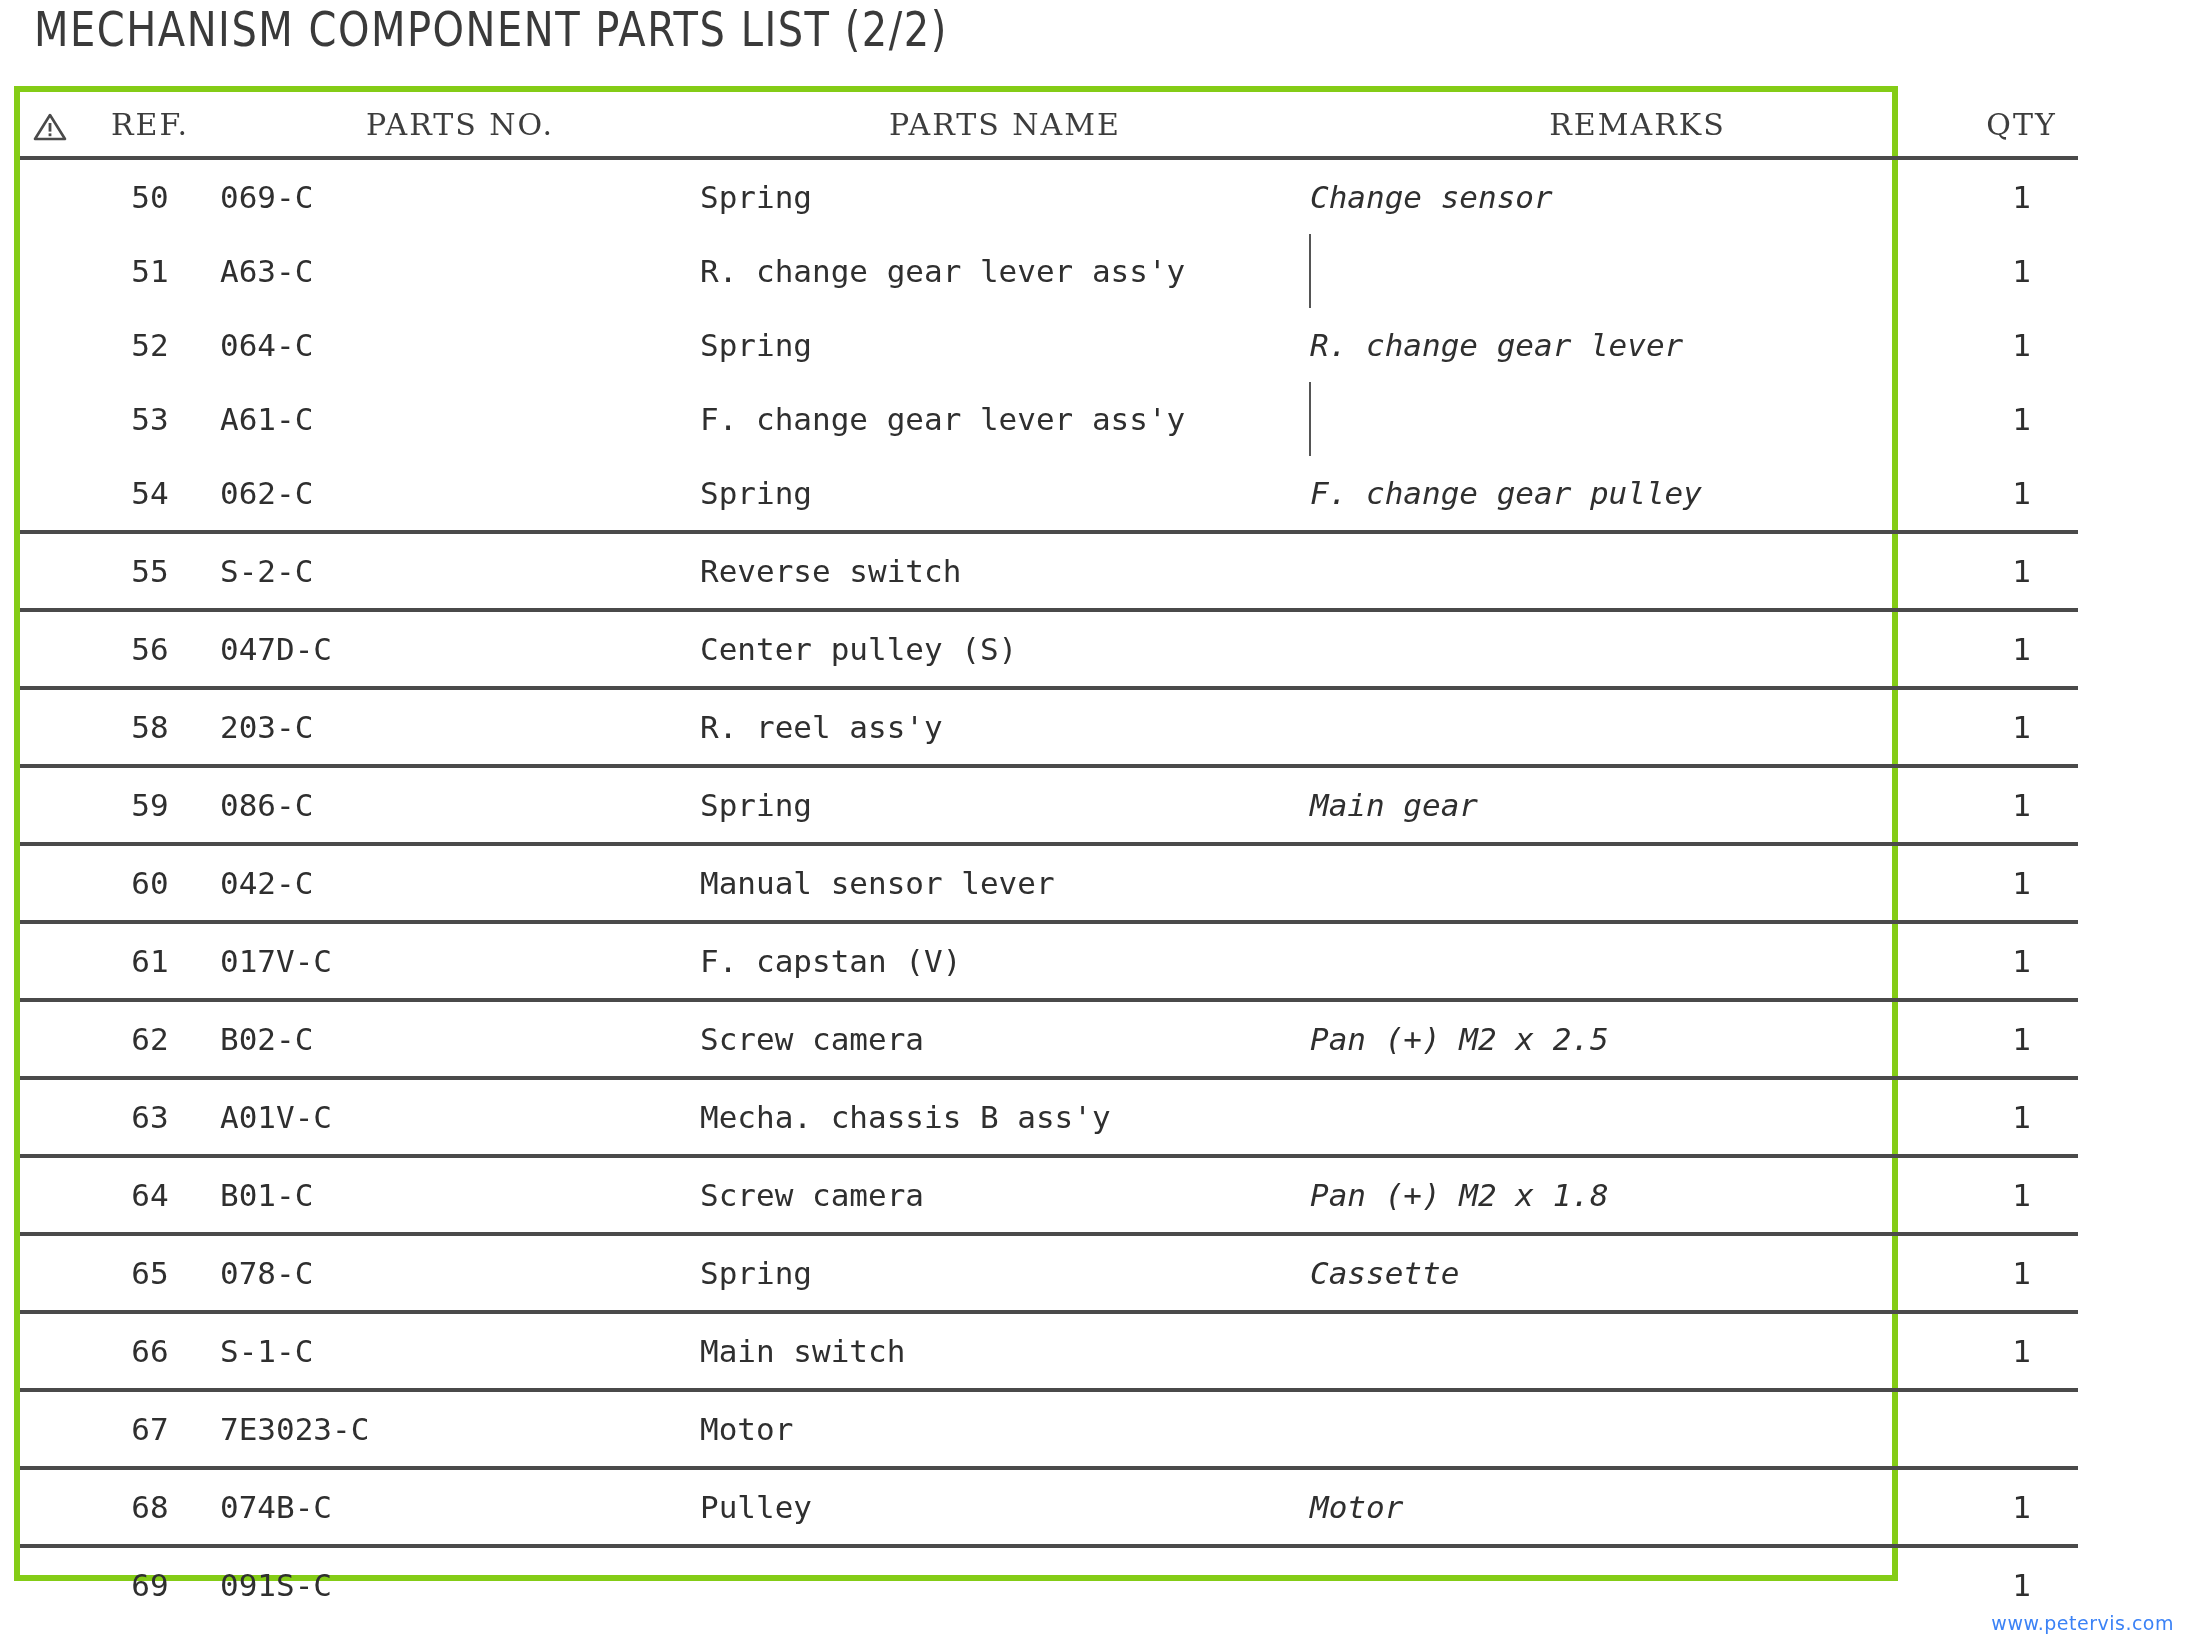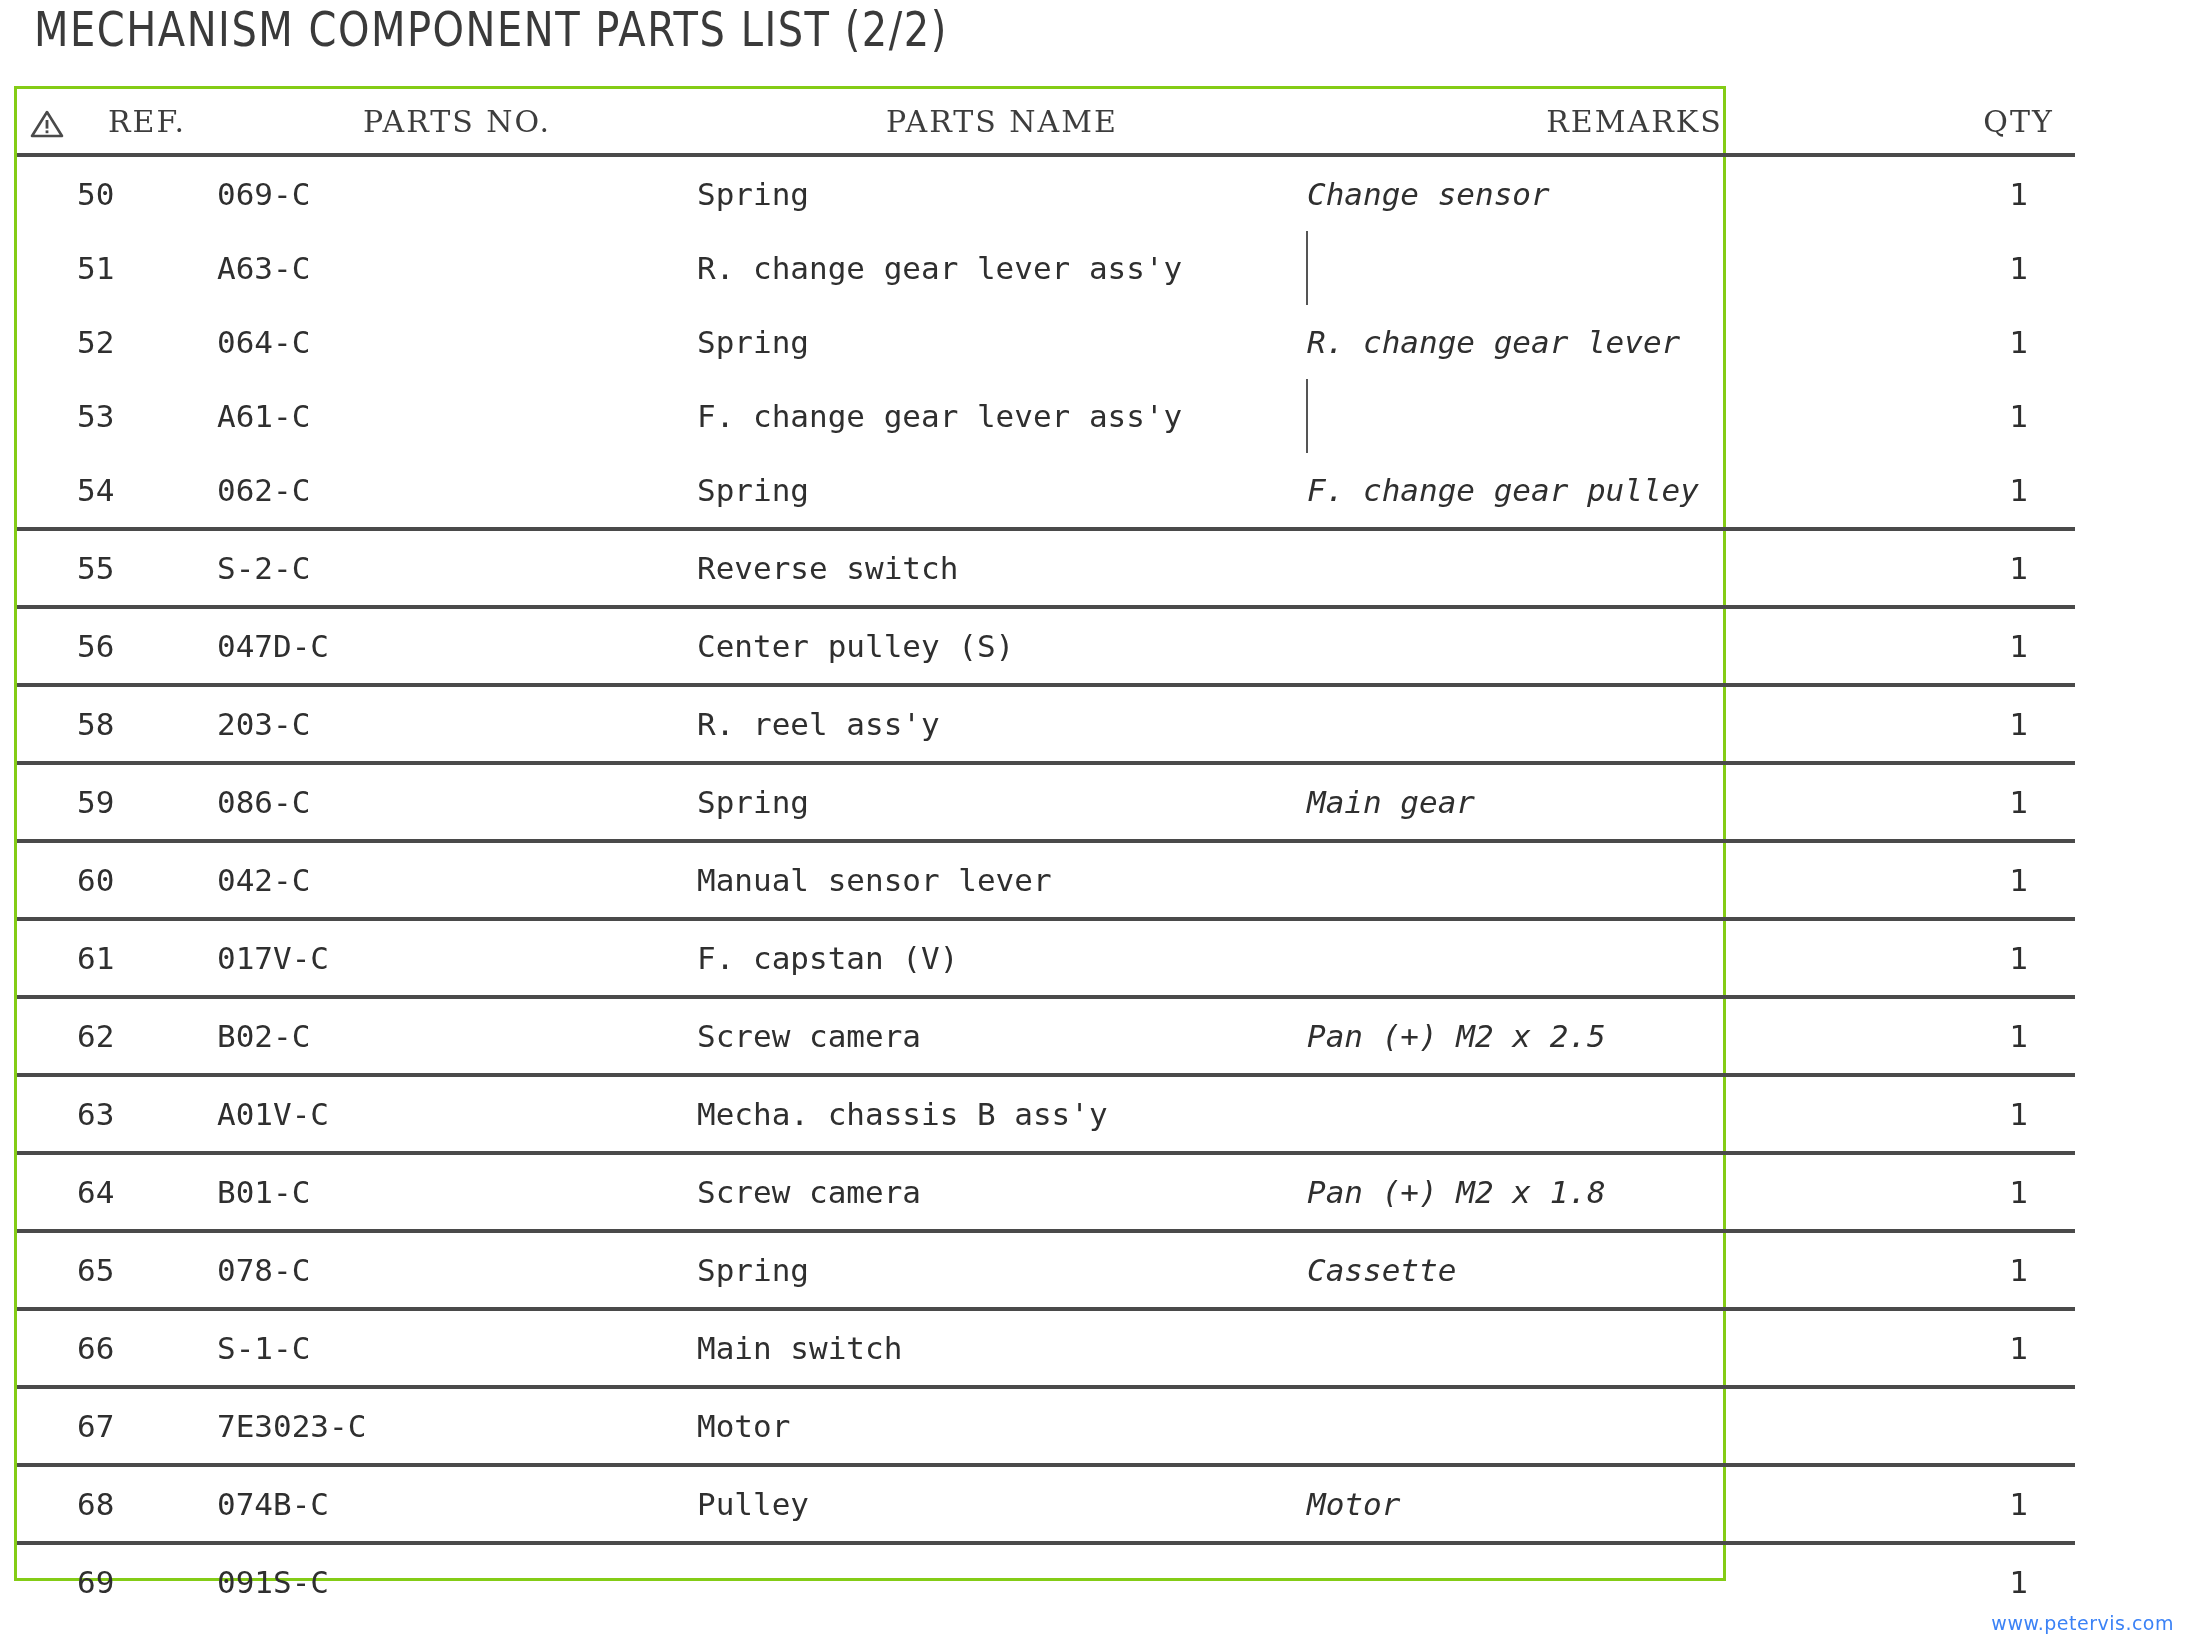--- a/index.html
+++ b/index.html
@@ -29,23 +29,23 @@
     font-weight: 400;
     transform: scaleY(1.18);
     transform-origin: left top;
   }
 
   
   #parts-table-wrap {
     position: absolute;
     left: 14px;
     top: 86px;
-    width: 1712px;
+    width: 1884px;
     height: 1495px;
-    border: 3px solid #84cc16;
+    border: 6px solid #84cc16;
     box-sizing: border-box;
     background: #fff;
   }
 
   table.parts {
     border-collapse: collapse;
     table-layout: fixed;
     width: 100%;
     height: 100%;
   }
@@ -95,21 +95,21 @@
   tbody.group.sep > tr > td { border-top: 4px solid #4a4a4a; }
 
   td.cell {
     height: 74px;
     font-family: "DejaVu Sans Mono", monospace;
     font-size: 31px;
     color: #2f2f2f;
     letter-spacing: 0px;
     white-space: nowrap;
   }
-  td.ref    { }
+  td.ref    { text-align: center; }
   td.pno    { padding-left: 50px; }
   td.pname  { padding-left: 26px; position: relative; }
   td.rem    { padding-left: 32px; position: relative; font-style: italic; }
   td.qty    { text-align: center; }
 
   
   td.pname.overflow { overflow: visible; }
   td.pname .name-text { position: relative; z-index: 5; display: inline-block; text-align: center; }
 
   

